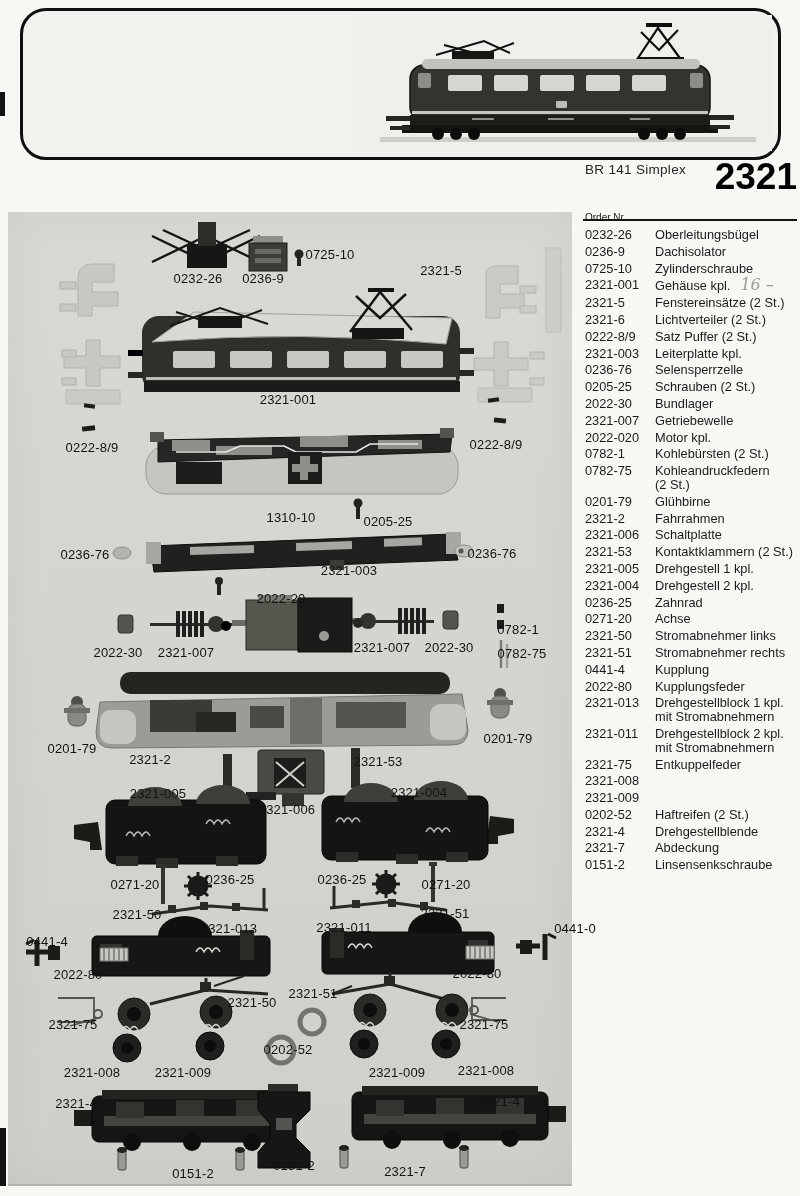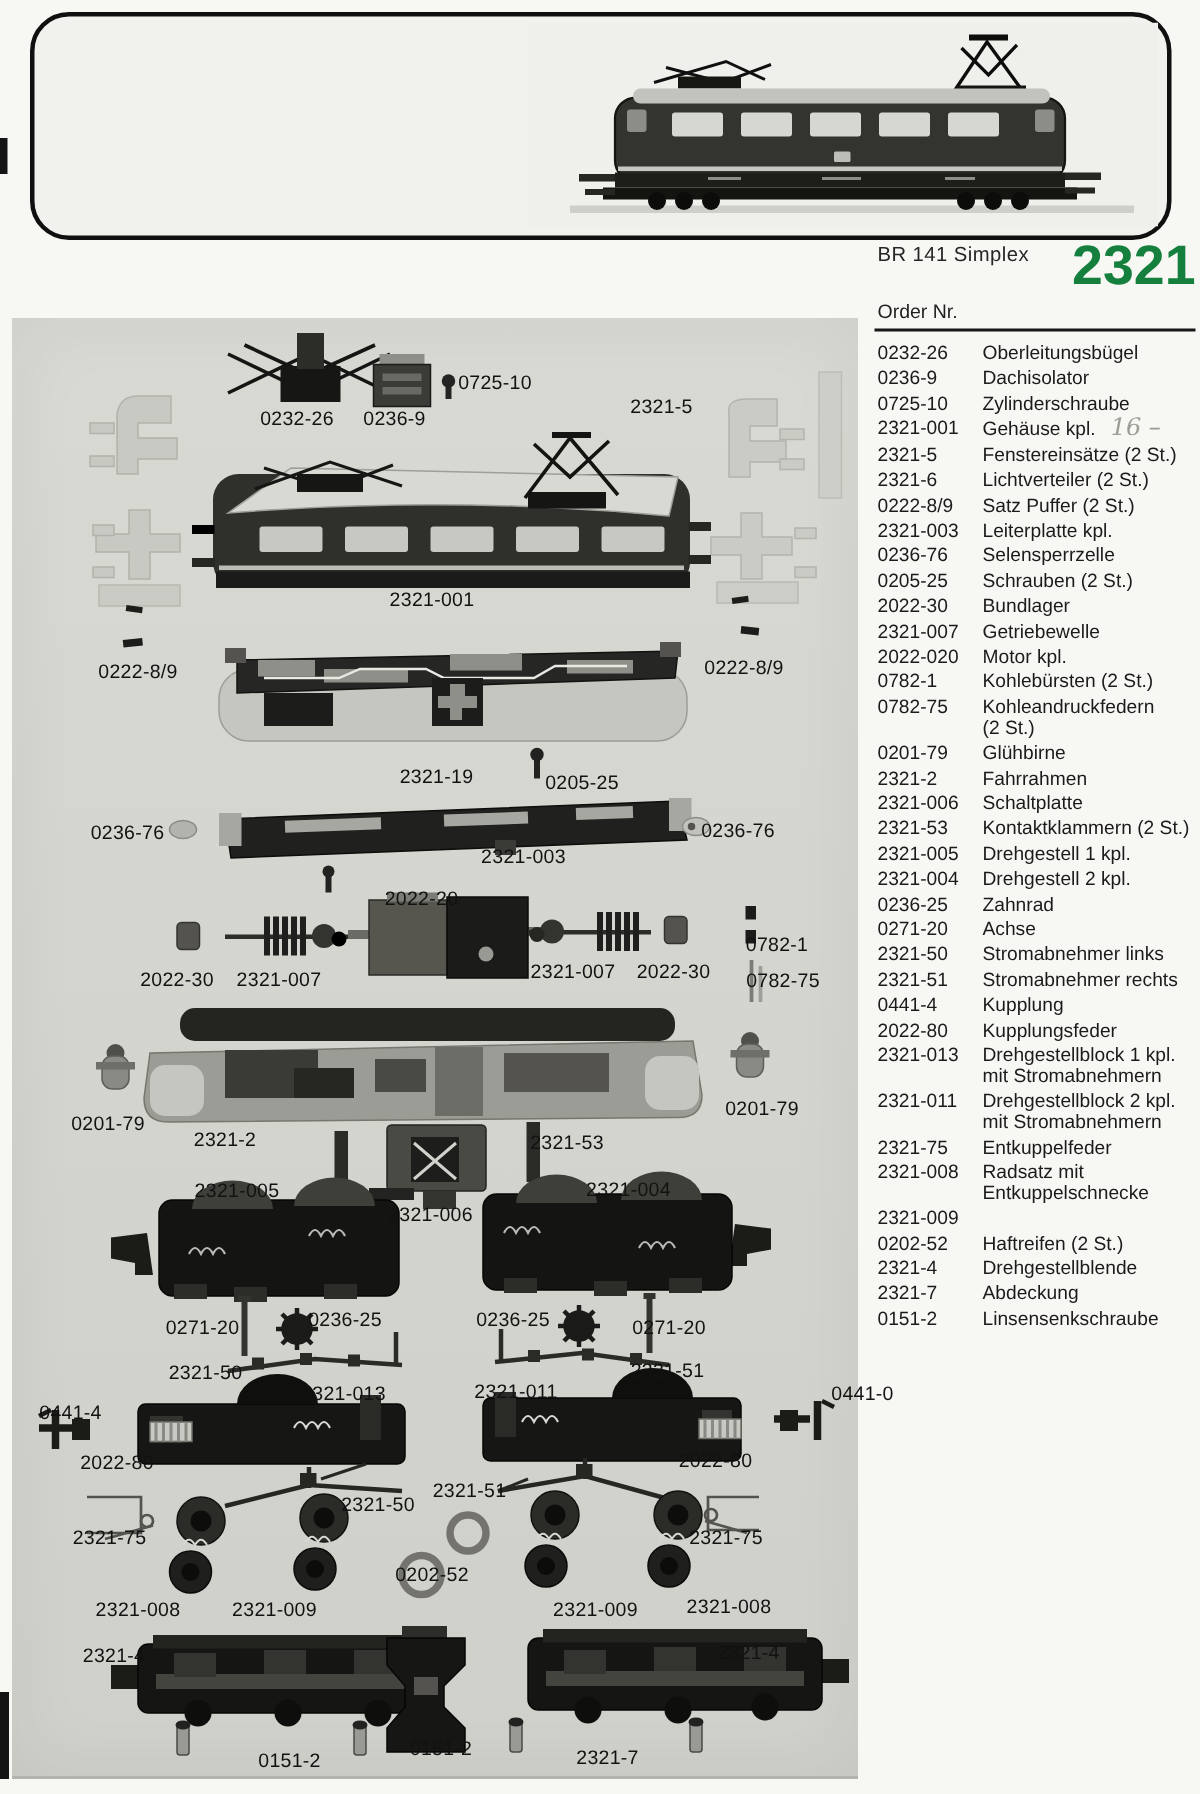--- a/index.html
+++ b/index.html
@@ -7,22 +7,22 @@
         font-family:"Liberation Sans",sans-serif;overflow:hidden;}
 
   
   .photo-box{position:absolute;left:20px;top:8px;width:755px;height:146px;
              border:3px solid #101010;border-radius:26px;background:#f1f1ed;}
   .photo-box svg{position:absolute;right:6px;top:4px;width:420px;height:136px;}
 
   
   .model{position:absolute;left:585px;top:162px;font-size:13.5px;color:#262626;letter-spacing:.3px;}
   .catalog{position:absolute;left:690px;top:156px;width:107px;text-align:right;
-           font-size:37px;font-weight:bold;color:#15803d;}
-  .order-label{position:absolute;left:585px;top:200px;font-size:13px;color:#1f1f1f;}
+           font-size:37px;font-weight:bold;color:#000000;}
+  .order-label{position:absolute;left:585px;top:212px;font-size:10px;color:#1f1f1f;}
   .rule{position:absolute;left:583px;top:219px;width:214px;height:2px;background:#161616;}
 
   
   #parts-rows{position:absolute;left:585px;top:228px;width:213px;}
   .part-row{display:flex;margin-bottom:3px;font-size:12.8px;line-height:13.8px;color:#1b1b1b;}
   .part-num{width:70px;flex:none;}
   .part-desc{flex:1;white-space:pre-line;}
   .hand-note{color:#9d9d95;font-family:"DejaVu Serif",serif;font-style:italic;font-size:16px;margin-left:10px;}
 
   
@@ -220,22 +220,20 @@
         <span class="part-num">2321-011</span>
         <span class="part-desc">Drehgestellblock 2 kpl.
 mit Stromabnehmern</span>
       </div>
       <div class="part-row">
         <span class="part-num">2321-75</span>
         <span class="part-desc">Entkuppelfeder</span>
       </div>
       <div class="part-row">
         <span class="part-num">2321-008</span>
-        <span class="part-desc">Radsatz mit
-Entkuppelschnecke</span>
       </div>
       <div class="part-row">
         <span class="part-num">2321-009</span>
       </div>
       <div class="part-row">
         <span class="part-num">0202-52</span>
         <span class="part-desc">Haftreifen (2 St.)</span>
       </div>
       <div class="part-row">
         <span class="part-num">2321-4</span>
@@ -680,21 +678,21 @@
       </g>
     </svg>
     <div id="diagram-labels">
         <span style="left: 190px; top: 59px;">0232-26</span>
         <span style="left: 255px; top: 59px;">0236-9</span>
         <span style="left: 322px; top: 35px;">0725-10</span>
         <span style="left: 433px; top: 51px;">2321-5</span>
         <span style="left: 280px; top: 180px;">2321-001</span>
         <span style="left: 84px; top: 228px;">0222-8/9</span>
         <span style="left: 488px; top: 225px;">0222-8/9</span>
-        <span style="left: 283px; top: 298px;">2321-19</span>
+        <span style="left: 283px; top: 298px;">1310-10</span>
         <span style="left: 380px; top: 302px;">0205-25</span>
         <span style="left: 77px; top: 335px;">0236-76</span>
         <span style="left: 484px; top: 334px;">0236-76</span>
         <span style="left: 341px; top: 351px;">2321-003</span>
         <span style="left: 273px; top: 379px;">2022-20</span>
         <span style="left: 510px; top: 410px;">0782-1</span>
         <span style="left: 110px; top: 433px;">2022-30</span>
         <span style="left: 178px; top: 433px;">2321-007</span>
         <span style="left: 374px; top: 428px;">2321-007</span>
         <span style="left: 441px; top: 428px;">2022-30</span>

